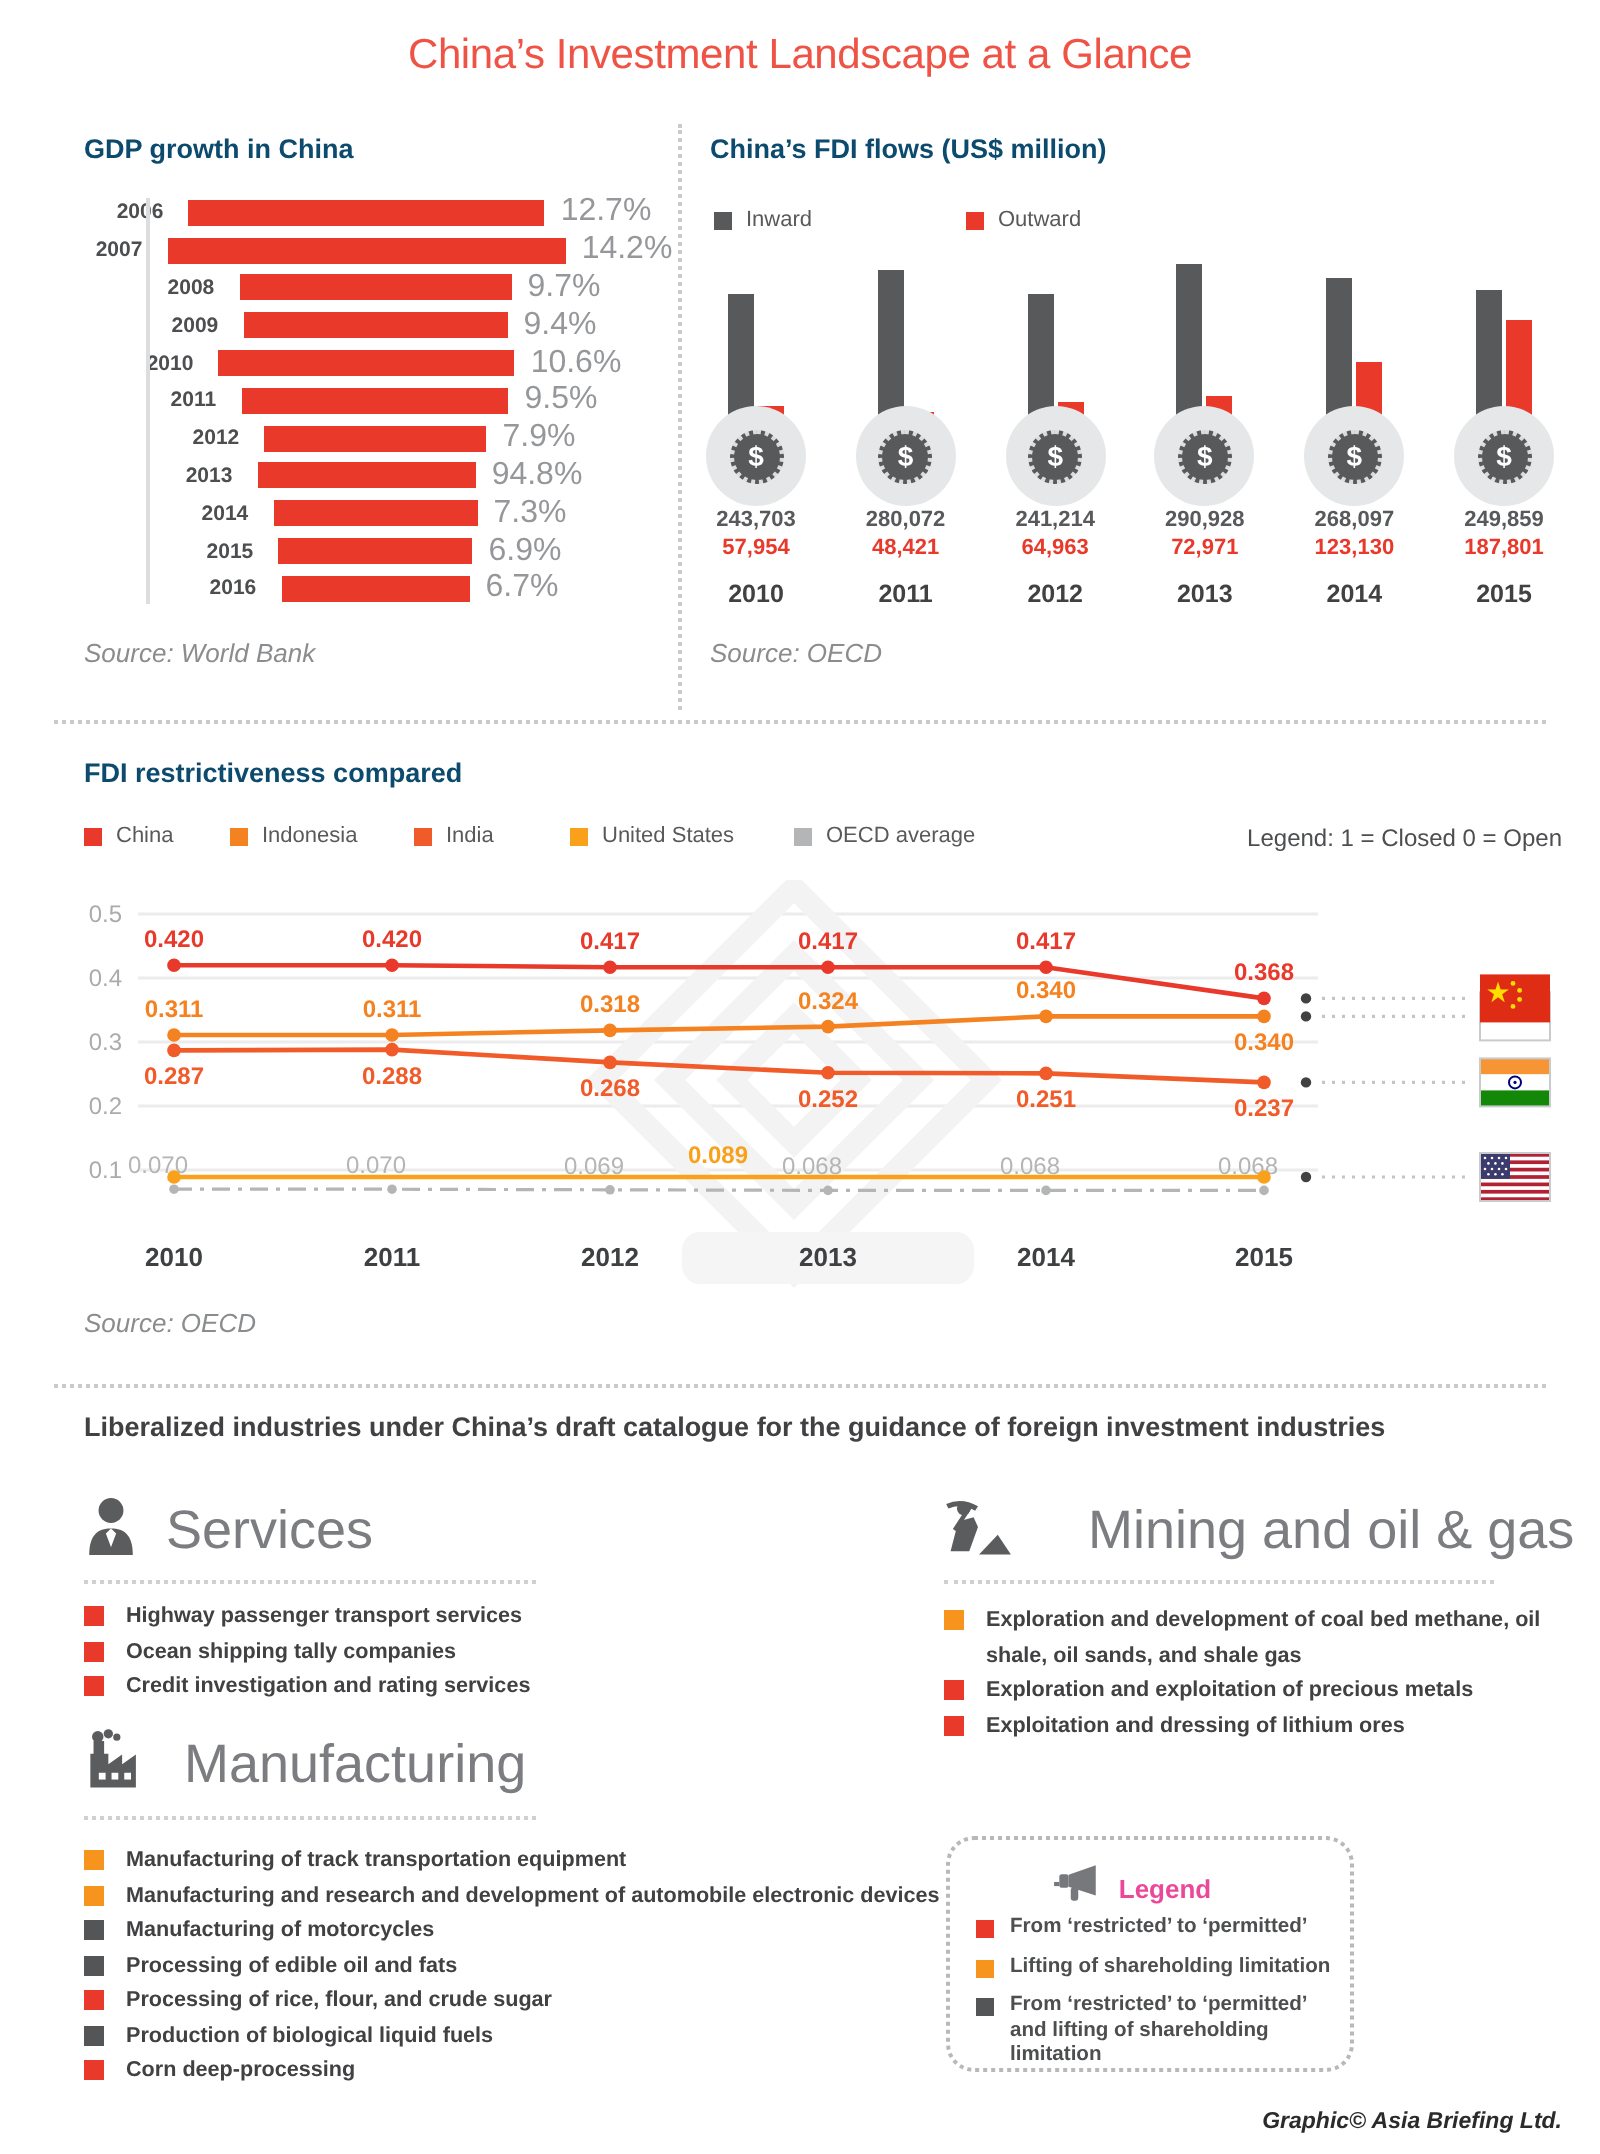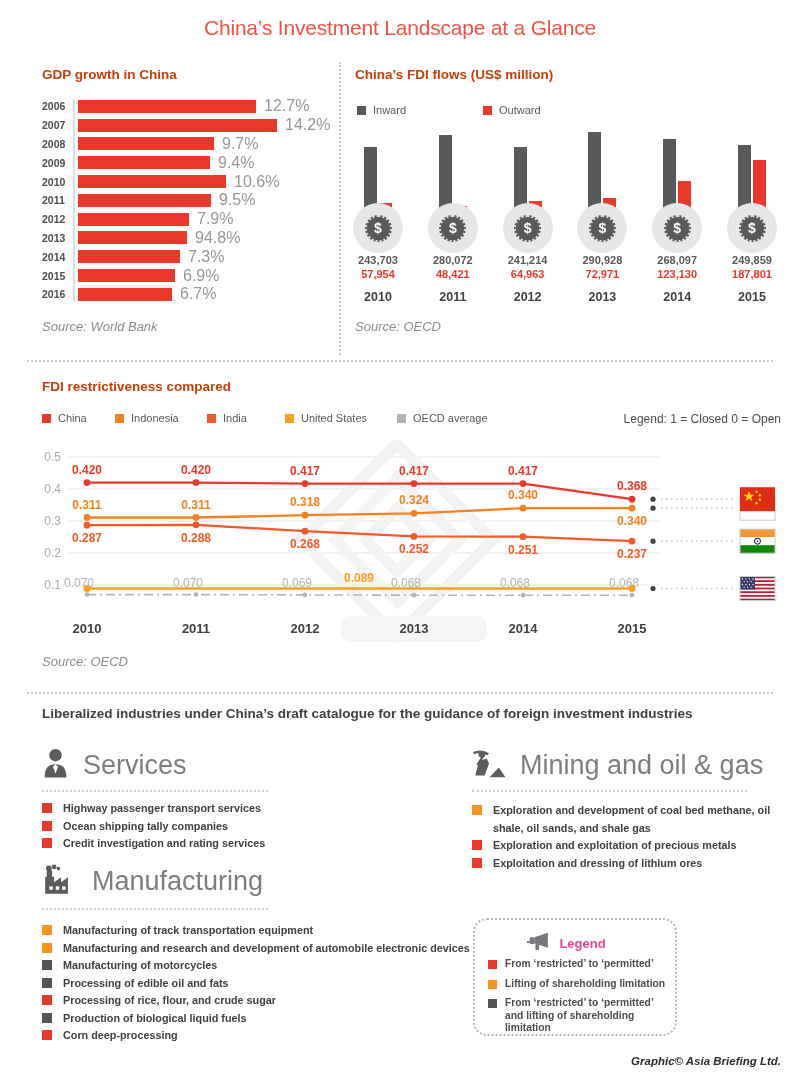--- a/index.html
+++ b/index.html
@@ -2,30 +2,30 @@
 <html><head>
 <meta charset="utf-8">
 <style>
   * { margin:0; padding:0; box-sizing:border-box; }
   body { background:#fff; font-family:"Liberation Sans", sans-serif; }
   .canvas { position:relative; width:786px; height:1077px; background:#fff; overflow:hidden; margin:0 auto; }
 
   .main-title { position:absolute; top:16px; left:0; width:100%; text-align:center;
     font-size:21px; font-weight:300; color:#ef5345; letter-spacing:-0.2px; }
 
-  .sec-head { position:absolute; font-size:13.5px; font-weight:bold; color:#c2410c; }
+  .sec-head { position:absolute; font-size:13.5px; font-weight:bold; color:#0c4a6e; }
   .source { position:absolute; font-size:13px; font-style:italic; color:#8a8c8e; }
 
   .vdiv { position:absolute; left:332px; top:62px; height:293px; border-left:2px dotted #c9cacc; }
   .hdiv { position:absolute; left:20px; right:20px; border-top:2px dotted #c9cacc; }
 
   
   .gdp-chart { position:absolute; left:35px; top:97px; width:300px; }
   .gdp-chart .axis { position:absolute; left:31px; top:2px; bottom:2px; border-left:2px solid #dcddde; }
-  .gdp-row { display:flex; align-items:center; height:18.8px; }
+  .gdp-row { display:flex; align-items:center; height:18.8px;justify-content:center; }
   .gdp-year { width:30px; font-size:10.5px; font-weight:bold; color:#4d4e50; flex-shrink:0; }
   .gdp-bar { height:13px; background:#e8392b; margin-left:6px; flex-shrink:0; }
   .gdp-val { margin-left:8px; font-size:16px; color:#95979a; }
 
   
   .fdi-legend { position:absolute; left:350px; top:104px; font-size:11px; color:#58595b; }
   .fdi-legend .lg-item { position:absolute; display:flex; align-items:center; white-space:nowrap; }
   .sq { display:inline-block; width:9px; height:9px; margin-right:7px; flex-shrink:0; }
   .fdi-groups { position:absolute; left:340px; top:128px; width:460px; height:200px; }
   .fdi-group { position:absolute; width:64px; height:190px; }
@@ -451,21 +451,21 @@
       <div class="lib-item">
         <span class="sq" style="background: rgb(84, 85, 87);"></span>
         <span class="txt">Production of biological liquid fuels</span>
       </div>
       <div class="lib-item">
         <span class="sq" style="background: rgb(232, 57, 43);"></span>
         <span class="txt">Corn deep-processing</span>
       </div>
     </div>
 
-  <div class="lib-header" style="left:465px; top:748px;">
+  <div class="lib-header" style="left:465px; top:748px;gap:24px;">
     <span>
       <svg width="34" height="30" viewBox="0 0 31 27">
           <g fill="#5b5c5e">
         <path d="M16,26.5 L30.5,26.5 L24.5,17.5 z"></path>
         <circle cx="9" cy="5.5" r="3.1"></circle>
         <path d="M3,25 L6.5,11.5 L13.5,9.5 L15.5,14 L11.5,25 z"></path>
         <path d="M1,3.5 Q8,0.2 15.5,4.5 L14.2,6.5 Q8,2.8 2,5.5 z"></path>
         <rect x="7.4" y="4" width="2" height="12.5" transform="rotate(33 8.4 10)"></rect>
       </g>
         </svg>

